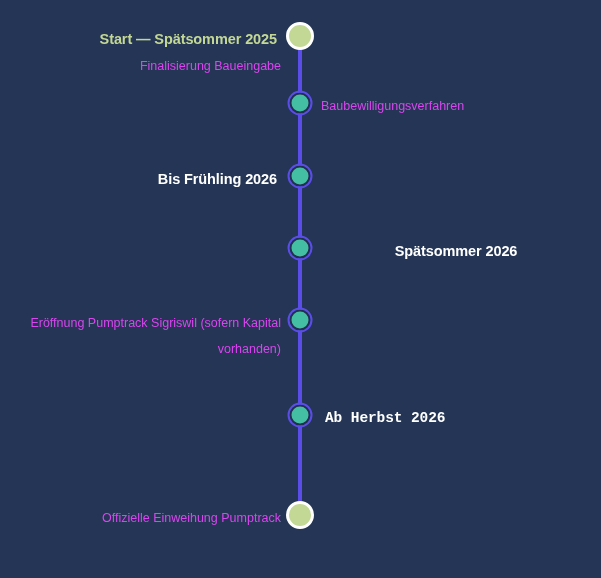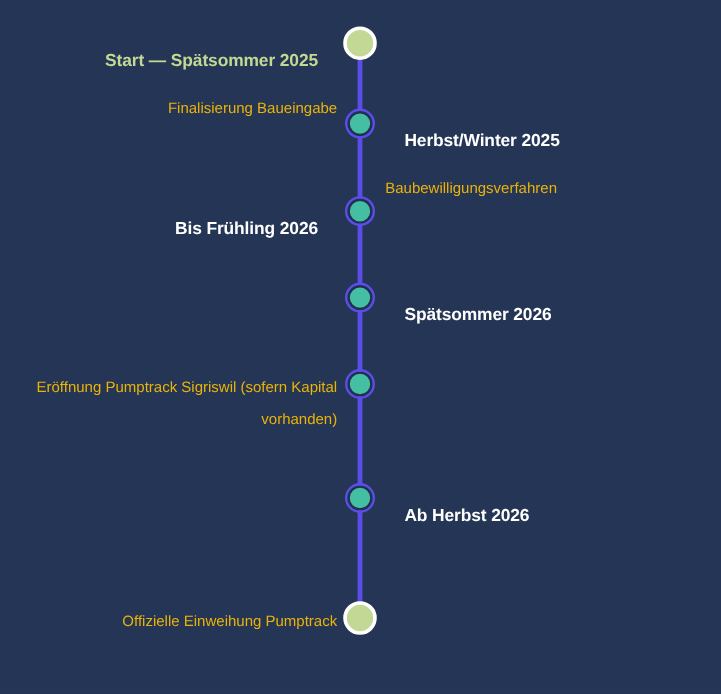--- a/index.html
+++ b/index.html
@@ -72,74 +72,73 @@
     left: 321px;
     text-align: left;
     width: 270px;
   }
 
   .tl-title {
     font-size: 14.5px;
     font-weight: bold;
     color: #ffffff;
     line-height: 19px;
-    margin: 16px;
+    margin: 4px;
     letter-spacing: -0.1px;
   }
   .tl-title.accent {
     color: #c3d894;
   }
   .tl-desc {
     font-size: 12.5px;
     font-weight: normal;
-    color: #eab308;
+    color: #d946ef;
     line-height: 26px;
     margin: 0;
   }
 </style>
 </head>
 <body>
 
 <div id="timeline">
   <div id="rail" style="top: 36px; height: 479px; background: rgb(91, 78, 232);"></div>
 <div class="tl-item" style="top: 36px;">
       <div class="marker accent"></div>
       <div class="content left" style="top: -10px;">
         <div class="tl-title accent">Start — Spätsommer 2025</div>
         <div class="tl-desc">Finalisierung Baueingabe</div>
       </div>
     </div>
     <div class="tl-item" style="top: 103px;">
       <div class="marker normal"></div>
       <div class="content right" style="top: -10px;">
-        <div class="tl-title">Herbst/Winter 2025</div>
         <div class="tl-desc">Baubewilligungsverfahren</div>
       </div>
     </div>
     <div class="tl-item" style="top: 176px;">
       <div class="marker normal"></div>
       <div class="content left" style="top: -10px;">
         <div class="tl-title">Bis Frühling 2026</div>
       </div>
     </div>
     <div class="tl-item" style="top: 248px;">
       <div class="marker normal"></div>
-      <div class="content right" style="top: -10px;">
+      <div class="content right" style="top: -10px; text-align: center;">
         <div class="tl-title">Spätsommer 2026</div>
       </div>
     </div>
     <div class="tl-item" style="top: 320px;">
       <div class="marker normal"></div>
       <div class="content left" style="top: -10px;">
         <div class="tl-desc">Eröffnung Pumptrack Sigriswil (sofern Kapital vorhanden)</div>
       </div>
     </div>
     <div class="tl-item" style="top: 415px;">
       <div class="marker normal"></div>
-      <div class="content right" style="top: -10px;">
+      <div class="content right" style="top: -10px; font-family: Liberation Mono, monospace;">
         <div class="tl-title">Ab Herbst 2026</div>
       </div>
     </div>
     <div class="tl-item" style="top: 515px;">
       <div class="marker accent"></div>
       <div class="content left" style="top: -10px;">
         <div class="tl-desc">Offizielle Einweihung Pumptrack</div>
       </div>
     </div>
   </div>

